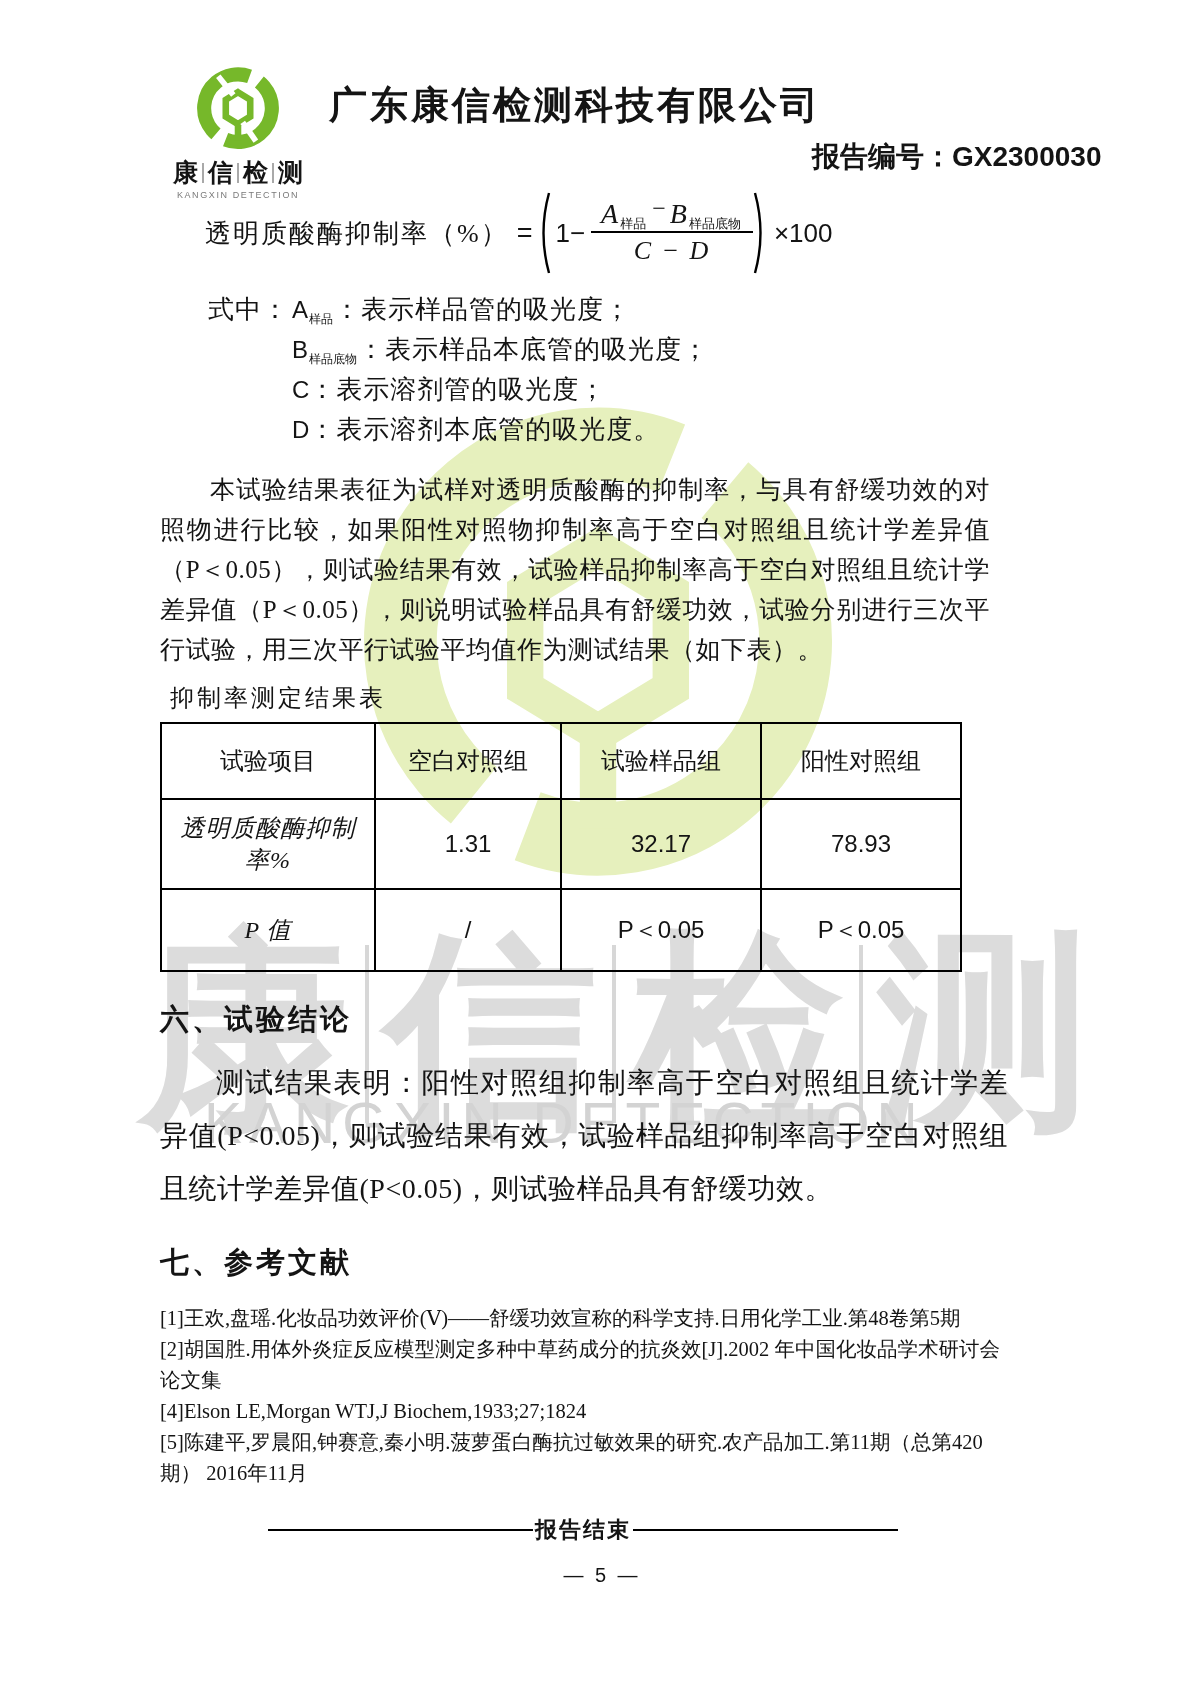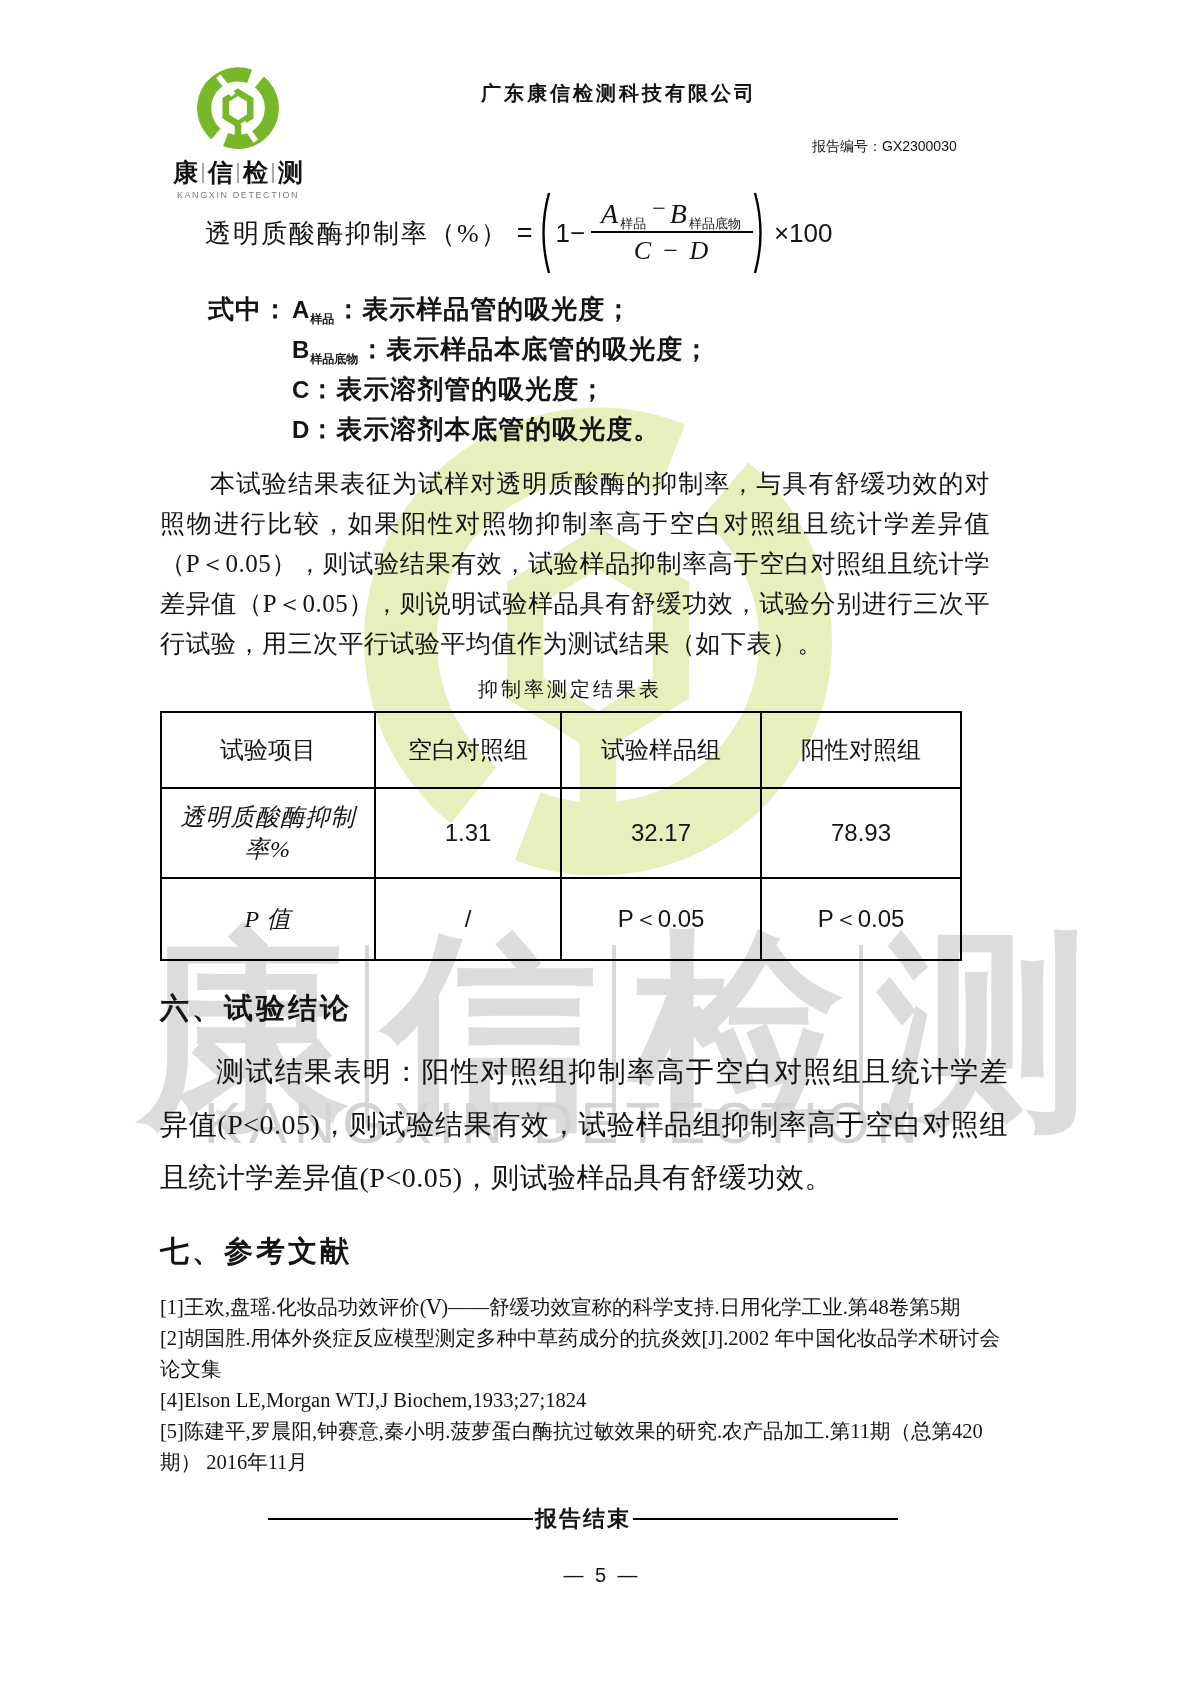--- a/index.html
+++ b/index.html
@@ -18,54 +18,54 @@
 
   
   .header{position:relative;height:176px;}
   .logo{position:absolute;left:168px;top:64px;width:140px;text-align:center;}
   .logo-ring{width:94px;height:94px;margin:0 auto;display:block;}
   .logo-cn{display:flex;justify-content:center;align-items:center;gap:4px;font-weight:bold;
            font-size:25px;line-height:1.1;margin-top:1px;}
   .logo-cn .sep{width:2px;height:20px;background:#a9a9a9;}
   .logo-en{font-size:9px;color:#7a7a7a;letter-spacing:1.6px;margin-top:3px;
            font-family:"Liberation Sans","DejaVu Sans",sans-serif;}
-  .company{position:absolute;left:0;top:80px;width:1150px;text-align:center;font-size:20px;
-           font-weight:bold;letter-spacing:3px;padding-left:44px;}
-  .report-no{position:absolute;left:812px;top:138px;font-size:14px;font-weight:normal;
+  .company{position:absolute;left:0;top:80px;width:1150px;text-align:center;font-size:38px;
+           font-weight:bold;letter-spacing:3px;}
+  .report-no{position:absolute;left:812px;top:138px;font-size:28px;font-weight:bold;
              font-family:"Liberation Sans","DejaVu Sans",sans-serif;}
 
   
   .formula{display:flex;align-items:center;margin:14px 0 0 205px;height:86px;}
   .f-label{font-size:26px;letter-spacing:2px;}
   .f-eq{font-size:27px;margin:0 4px 0 8px;font-family:"Liberation Sans",sans-serif;}
   .f-inner{display:flex;align-items:center;}
   .f-one{font-size:26px;margin:0 4px;font-family:"Liberation Sans",sans-serif;}
   .frac{display:inline-flex;flex-direction:column;align-items:center;margin-left:2px;}
   .frac .num{display:flex;align-items:flex-end;padding:0 10px 3px;border-bottom:2px solid #000;}
   .frac .den{padding-top:3px;font-size:26px;font-style:italic;letter-spacing:2px;}
   .mvar{font-style:italic;font-size:28px;line-height:1;}
   .msub{font-size:13px;font-style:normal;position:relative;top:5px;margin:0 2px;}
   .mminus{font-size:24px;margin:0 4px;position:relative;top:-6px;}
   .f-times{font-size:26px;margin-left:6px;font-family:"Liberation Sans",sans-serif;}
   .paren-svg{display:block;}
 
   
-  .defs{margin:16px 0 12px 208px;font-size:26px;font-weight:bold;}
+  .defs{margin:16px 0 18px 208px;font-size:26px;}
   .def-row{display:flex;align-items:baseline;height:40px;}
   .def-prefix{width:84px;letter-spacing:1px;flex:none;}
   .def-sym{font-family:"Liberation Sans","DejaVu Sans",sans-serif;font-size:24px;}
   .def-sub{font-size:12px;position:relative;top:5px;margin:0 1px;}
   .def-text{letter-spacing:1px;}
 
   
   .para{width:830px;margin:10px 0 0 160px;font-size:25px;line-height:40px;
         text-align:justify;text-indent:2em;letter-spacing:0.5px;}
 
   
-  .tbl-title{width:800px;margin:12px 0 0 170px;text-align:center;font-size:20px;letter-spacing:3px;}
+  .tbl-title{width:800px;margin:12px 0 0 170px;text-align:left;font-size:24px;letter-spacing:3px;}
   .results{margin:8px 0 0 160px;border-collapse:collapse;font-size:24px;}
   .results td{border:2px solid #000;text-align:center;vertical-align:middle;padding:12px;}
   .results .hrow td{height:50px;}
   .results .drow td{height:56px;}
   .cell-label{font-style:italic;letter-spacing:1px;}
   .cell-val{font-family:"Liberation Sans","DejaVu Sans",sans-serif;font-size:24px;}
 
   
   .sec-h{margin:28px 0 0 160px;font-size:29px;font-weight:bold;letter-spacing:3px;}
   .concl{width:848px;margin:16px 0 0 160px;font-size:28px;line-height:53px;

